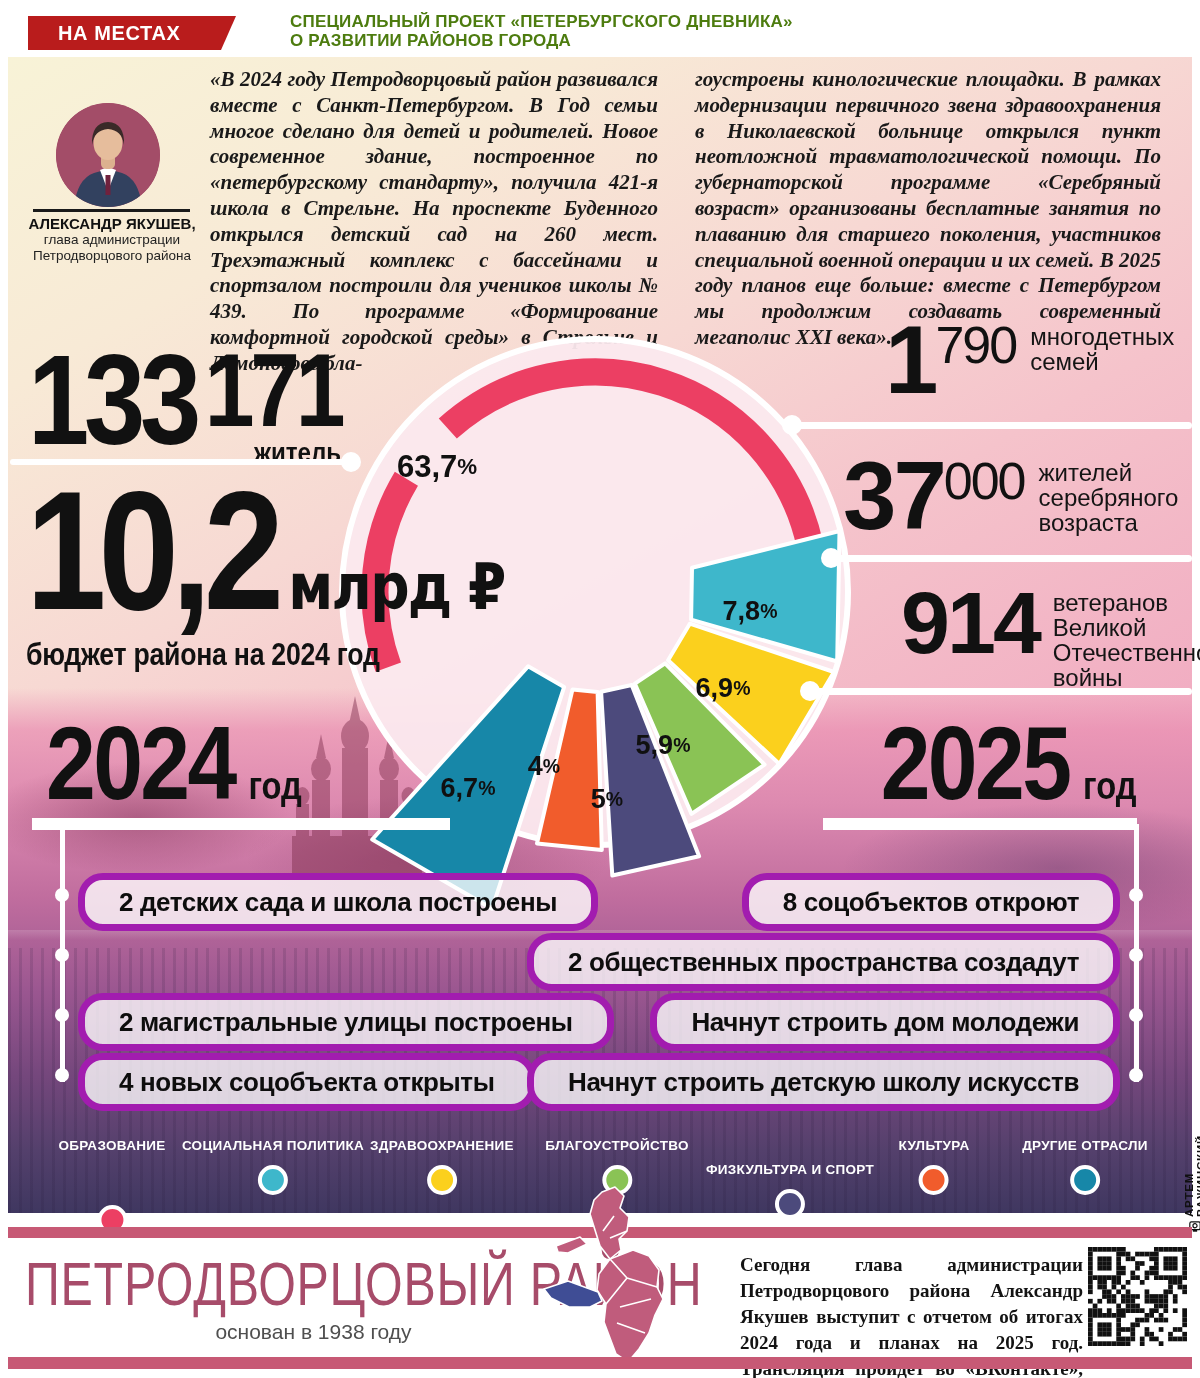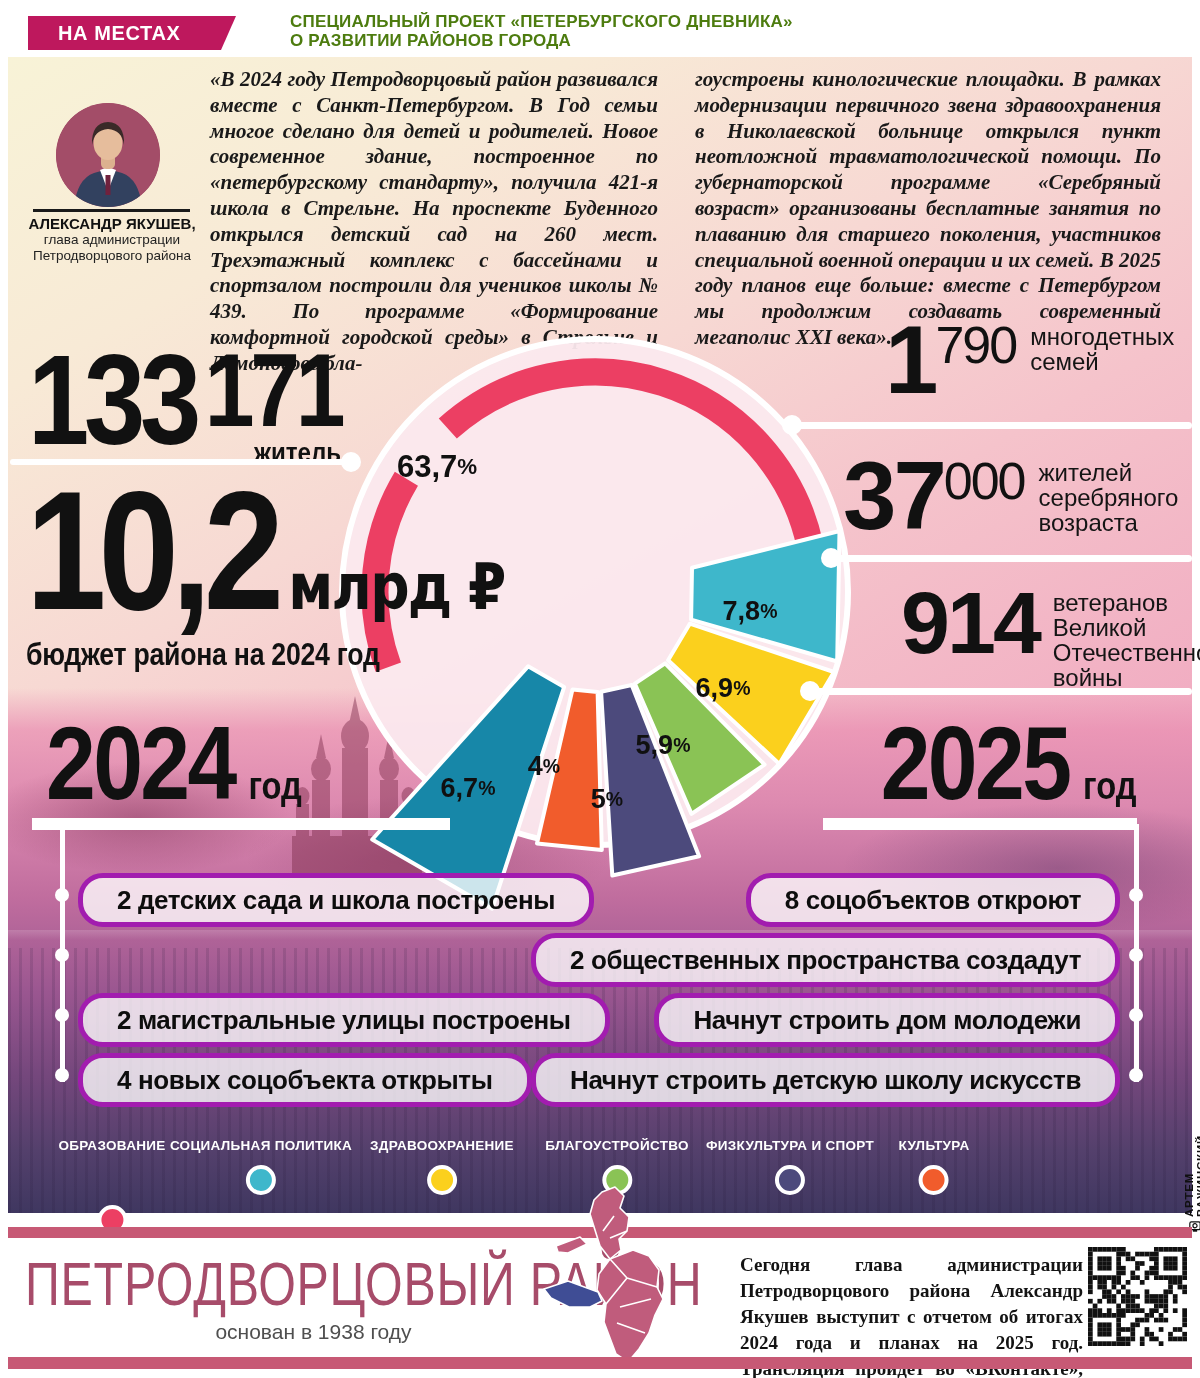--- a/index.html
+++ b/index.html
@@ -14,21 +14,21 @@
       background:
         linear-gradient(180deg, rgba(255,255,255,.16) 0, rgba(255,255,255,0) 10px) no-repeat 0 242px/100% 10px,
         repeating-linear-gradient(90deg, rgba(35,22,55,.14) 0 3px, rgba(35,22,55,0) 3px 11px) no-repeat 0 260px/100% 270px,
         radial-gradient(220px 80px at 130px 130px, rgba(110,35,70,.40), rgba(110,35,70,0) 70%),
         radial-gradient(300px 90px at 1050px 180px, rgba(70,40,90,.35), rgba(70,40,90,0) 72%),
         radial-gradient(260px 90px at 420px 170px, rgba(120,45,85,.30), rgba(120,45,85,0) 70%),
         linear-gradient(180deg, rgba(238,154,185,0) 0%, rgba(233,143,178,.75) 8%, #dd8ab0 22%, #c06d9e 40%, #9a5690 58%, #74477c 74%, #54406c 88%, #3f3760 100%);}
   .cathedral{position:absolute;left:262px;top:639px;opacity:.45;}
 
   
-  .badge{left:28px;top:16px;width:208px;height:34px;background:#be185d;display:flex;align-items:center;
+  .badge{left:28px;top:16px;width:208px;height:34px;background:#b91c1c;display:flex;align-items:center;
          clip-path:polygon(0 0,100% 0,calc(100% - 15px) 100%,0 100%);}
   .badge span{color:#fff;font-size:20px;font-weight:700;letter-spacing:.6px;padding-left:30px;}
   .project{left:290px;top:12px;font-size:17px;font-weight:700;color:#4d7c0f;line-height:19px;letter-spacing:.2px;}
 
   
   .avatar-wrap{left:56px;top:103px;width:104px;height:104px;border-radius:50%;overflow:hidden;background:#a34d68;}
   .official-rule{left:33px;top:209px;width:157px;height:3px;background:#1a1a1a;}
   .official-cap{left:23px;top:215px;width:178px;text-align:center;}
   .official-cap .nm{font-size:15px;font-weight:700;line-height:17px;}
   .official-cap .tt{font-size:13.5px;line-height:16px;color:#222;}
@@ -70,21 +70,21 @@
 
   
   .yearblk{display:flex;align-items:baseline;white-space:nowrap;}
   .yearblk .y{font-size:104px;font-weight:700;letter-spacing:-3px;line-height:.8;}
   .yearblk .s{font-size:38px;font-weight:700;margin-left:16px;}
   .yb24{left:46px;top:722px;transform:scaleX(.86);transform-origin:left bottom;}
   .yb25{right:63px;top:722px;transform:scaleX(.86);transform-origin:right bottom;}
   .ybar{height:12px;background:#fff;}
   .vline{width:5px;background:#fff;}
   .pill{position:absolute;height:44px;display:inline-flex;align-items:center;
-        background:rgba(255,255,255,.78);border:5px solid #a21caf;border-radius:25px;
+        background:rgba(255,255,255,.78);border:7px solid #a21caf;border-radius:25px;
         font-size:26px;font-weight:700;letter-spacing:-.4px;padding:0 34px;white-space:nowrap;color:#0d0d0d;}
   .pill.right{justify-content:flex-end;}
 
   
   .leg{position:absolute;top:1138px;transform:translateX(-50%);display:flex;flex-direction:column;align-items:center;}
   .leg .ll{color:#fff;font-size:13.5px;font-weight:700;letter-spacing:.3px;white-space:nowrap;}
   .leg .dot{width:22px;height:22px;border-radius:50%;border:4px solid #fff;margin-top:12px;}
 
   
   .credit{left:1183px;top:1090px;height:142px;display:flex;align-items:center;gap:4px;
@@ -241,39 +241,43 @@
   <div class="abs node" style="left:1129px;top:1068px;width:14px;height:14px;"></div>
   <div class="pill right" style="right:80px;top:873px;">8 соцобъектов откроют</div>
   <div class="pill right" style="right:80px;top:933px;">2 общественных пространства создадут</div>
   <div class="pill right" style="right:80px;top:993px;">Начнут строить дом молодежи</div>
   <div class="pill right" style="right:80px;top:1053px;">Начнут строить детскую школу искусств</div>
 
   <div class="leg" style="left:112px;gap:40px;">
     <span class="ll">ОБРАЗОВАНИЕ</span>
     <span class="dot" style="background: rgb(236, 63, 99);"></span>
   </div>
-  <div class="leg" style="left:261px;">
+  <div class="leg" style="left:273px;">
     <span class="ll">СОЦИАЛЬНАЯ ПОЛИТИКА</span>
     <span class="dot" style="background: rgb(62, 183, 203);"></span>
   </div>
   <div class="leg" style="left:442px;">
     <span class="ll">ЗДРАВООХРАНЕНИЕ</span>
     <span class="dot" style="background: rgb(251, 208, 29);"></span>
   </div>
   <div class="leg" style="left:617px;">
     <span class="ll">БЛАГОУСТРОЙСТВО</span>
     <span class="dot" style="background: rgb(138, 195, 85);"></span>
   </div>
-  <div class="leg" style="left:790px;">
+  <div class="leg" style="left:790px;margin-top:24px;">
     <span class="ll">ФИЗКУЛЬТУРА И СПОРТ</span>
     <span class="dot" style="background: rgb(76, 74, 124);"></span>
   </div>
   <div class="leg" style="left:934px;">
     <span class="ll">КУЛЬТУРА</span>
     <span class="dot" style="background: rgb(241, 92, 44);"></span>
+  </div>
+  <div class="leg" style="left:1085px;">
+    <span class="ll">ДРУГИЕ ОТРАСЛИ</span>
+    <span class="dot" style="background: rgb(23, 135, 168);"></span>
   </div>
 
   <div class="abs credit">
     <svg width="12" height="11" viewBox="0 0 12 11">
       <rect x="0.7" y="2.4" width="10.6" height="8" rx="1.6" fill="none" stroke="#101010" stroke-width="1.2"></rect>
       <circle cx="6" cy="6.4" r="2.1" fill="none" stroke="#101010" stroke-width="1.2"></circle>
       <rect x="3.8" y="0.3" width="4.4" height="2.2" fill="#101010"></rect>
     </svg>
     <span>АРТЕМ ВАЖИНСКИЙ</span>
   </div>

